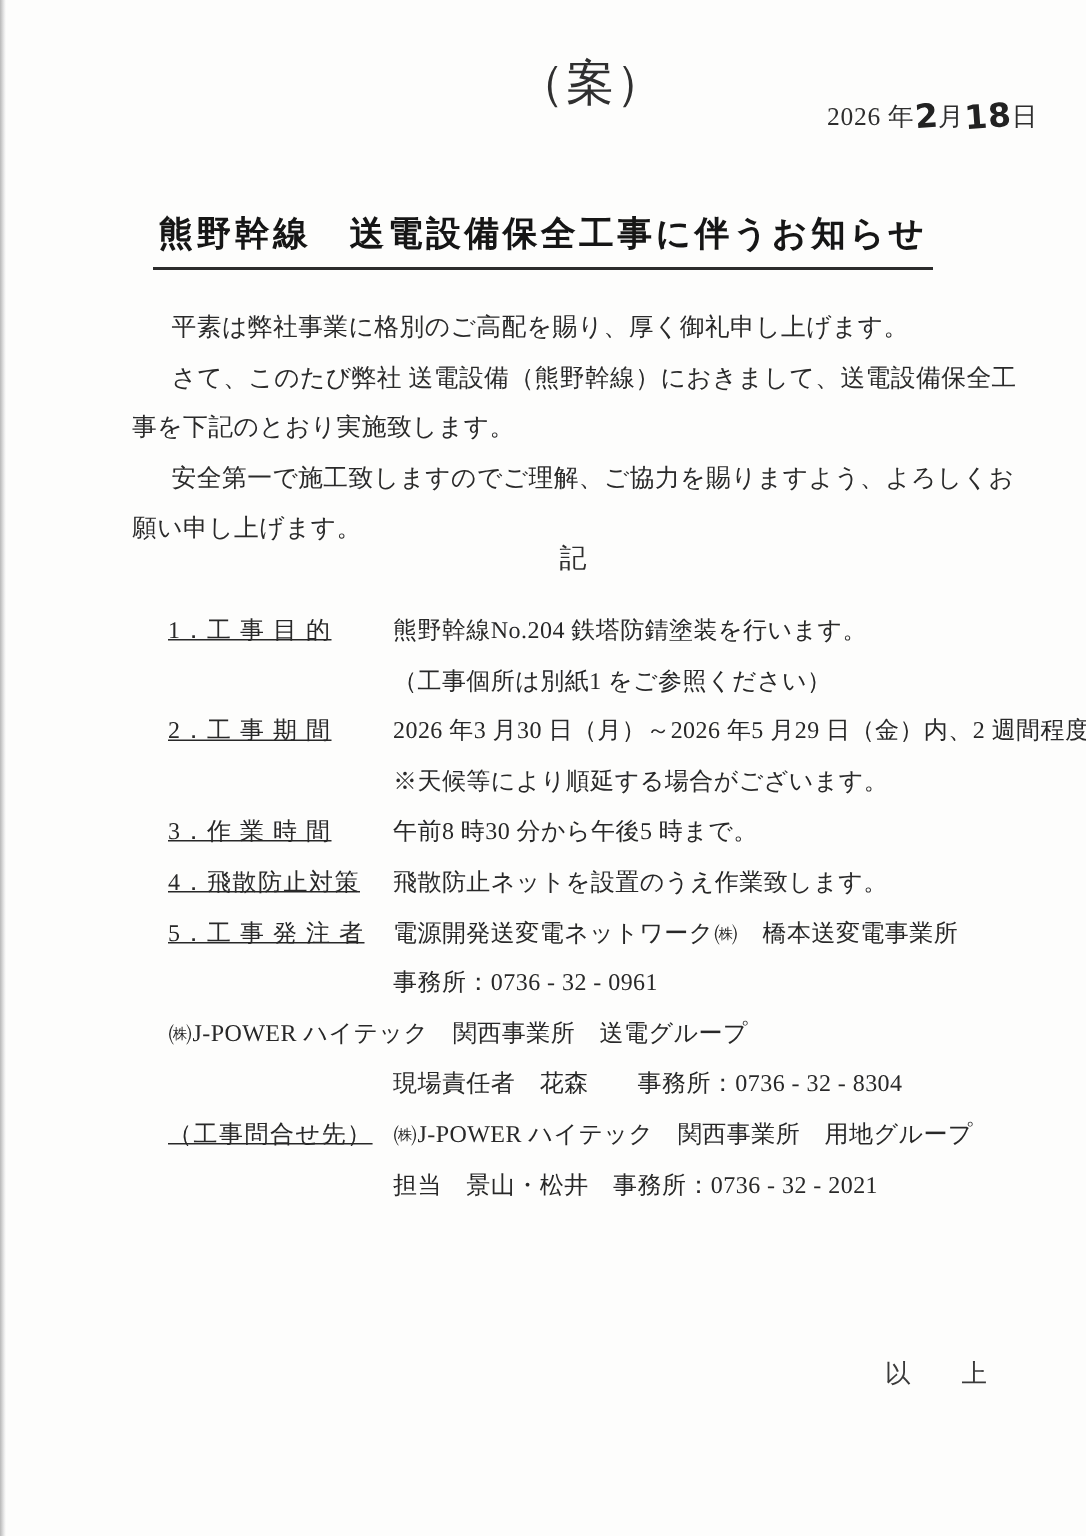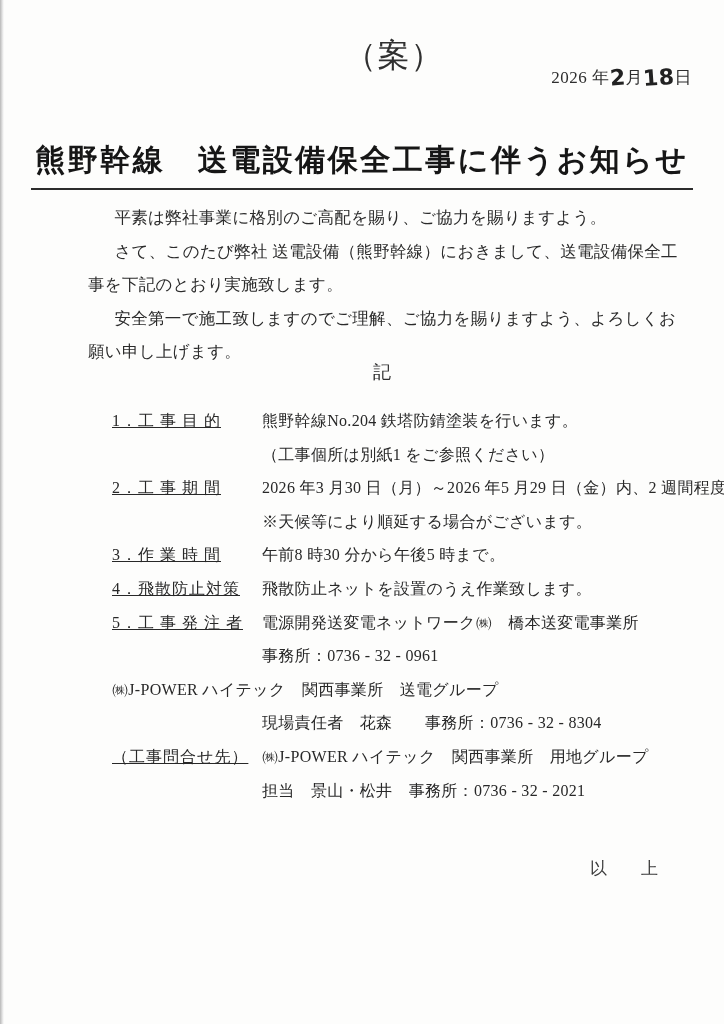--- a/index.html
+++ b/index.html
@@ -47,21 +47,21 @@
     line-height: 1;
     vertical-align: -2px;
   }
   .title-wrap {
     position: absolute;
     top: 140px; left: 0; right: 0;
     text-align: center;
   }
   .title-wrap .title-text {
     display: inline-block;
-    font-size: 30px;
+    font-size: 23px;
     font-weight: 700;
     letter-spacing: 2.5px;
     color: #161616;
     border-bottom: 2px solid #2c2c2c;
     padding: 0 4px 7px 4px;
   }
   .body-text {
     position: absolute;
     top: 201px; left: 88px;
     width: 590px;
@@ -92,41 +92,41 @@
     letter-spacing: 1px;
     white-space: pre;
     text-decoration: underline;
   }
   .row .value {
     white-space: pre;
     letter-spacing: 0.3px;
   }
   .closing {
     position: absolute;
-    top: 857px; right: 66px;
+    top: 904px; right: 66px;
     font-size: 17px;
     color: #3a3a3a;
   }
 </style>
 </head>
 <body>
 
 <div class="page">
   <div class="scan-edge"></div>
 
   <div class="draft-label">（案）</div>
 
   <div class="date-line"><span>2026 年</span><span class="hand">2</span><span>月</span><span class="hand">18</span><span>日</span></div>
 
   <div class="title-wrap">
     <span class="title-text">熊野幹線　送電設備保全工事に伴うお知らせ</span>
   </div>
 
   <div class="body-text">
-    <p>平素は弊社事業に格別のご高配を賜り、ご協力を賜りますよう。</p>
+    <p>平素は弊社事業に格別のご高配を賜り、厚く御礼申し上げます。</p>
     <p>さて、このたび弊社 送電設備（熊野幹線）におきまして、送電設備保全工事を下記のとおり実施致します。</p>
     <p>安全第一で施工致しますのでご理解、ご協力を賜りますよう、よろしくお願い申し上げます。</p>
   </div>
 
   <div class="section-marker">記</div>
 
   <div class="items">
 
     <div class="row">
       <span class="label">1．工 事 目 的</span>

